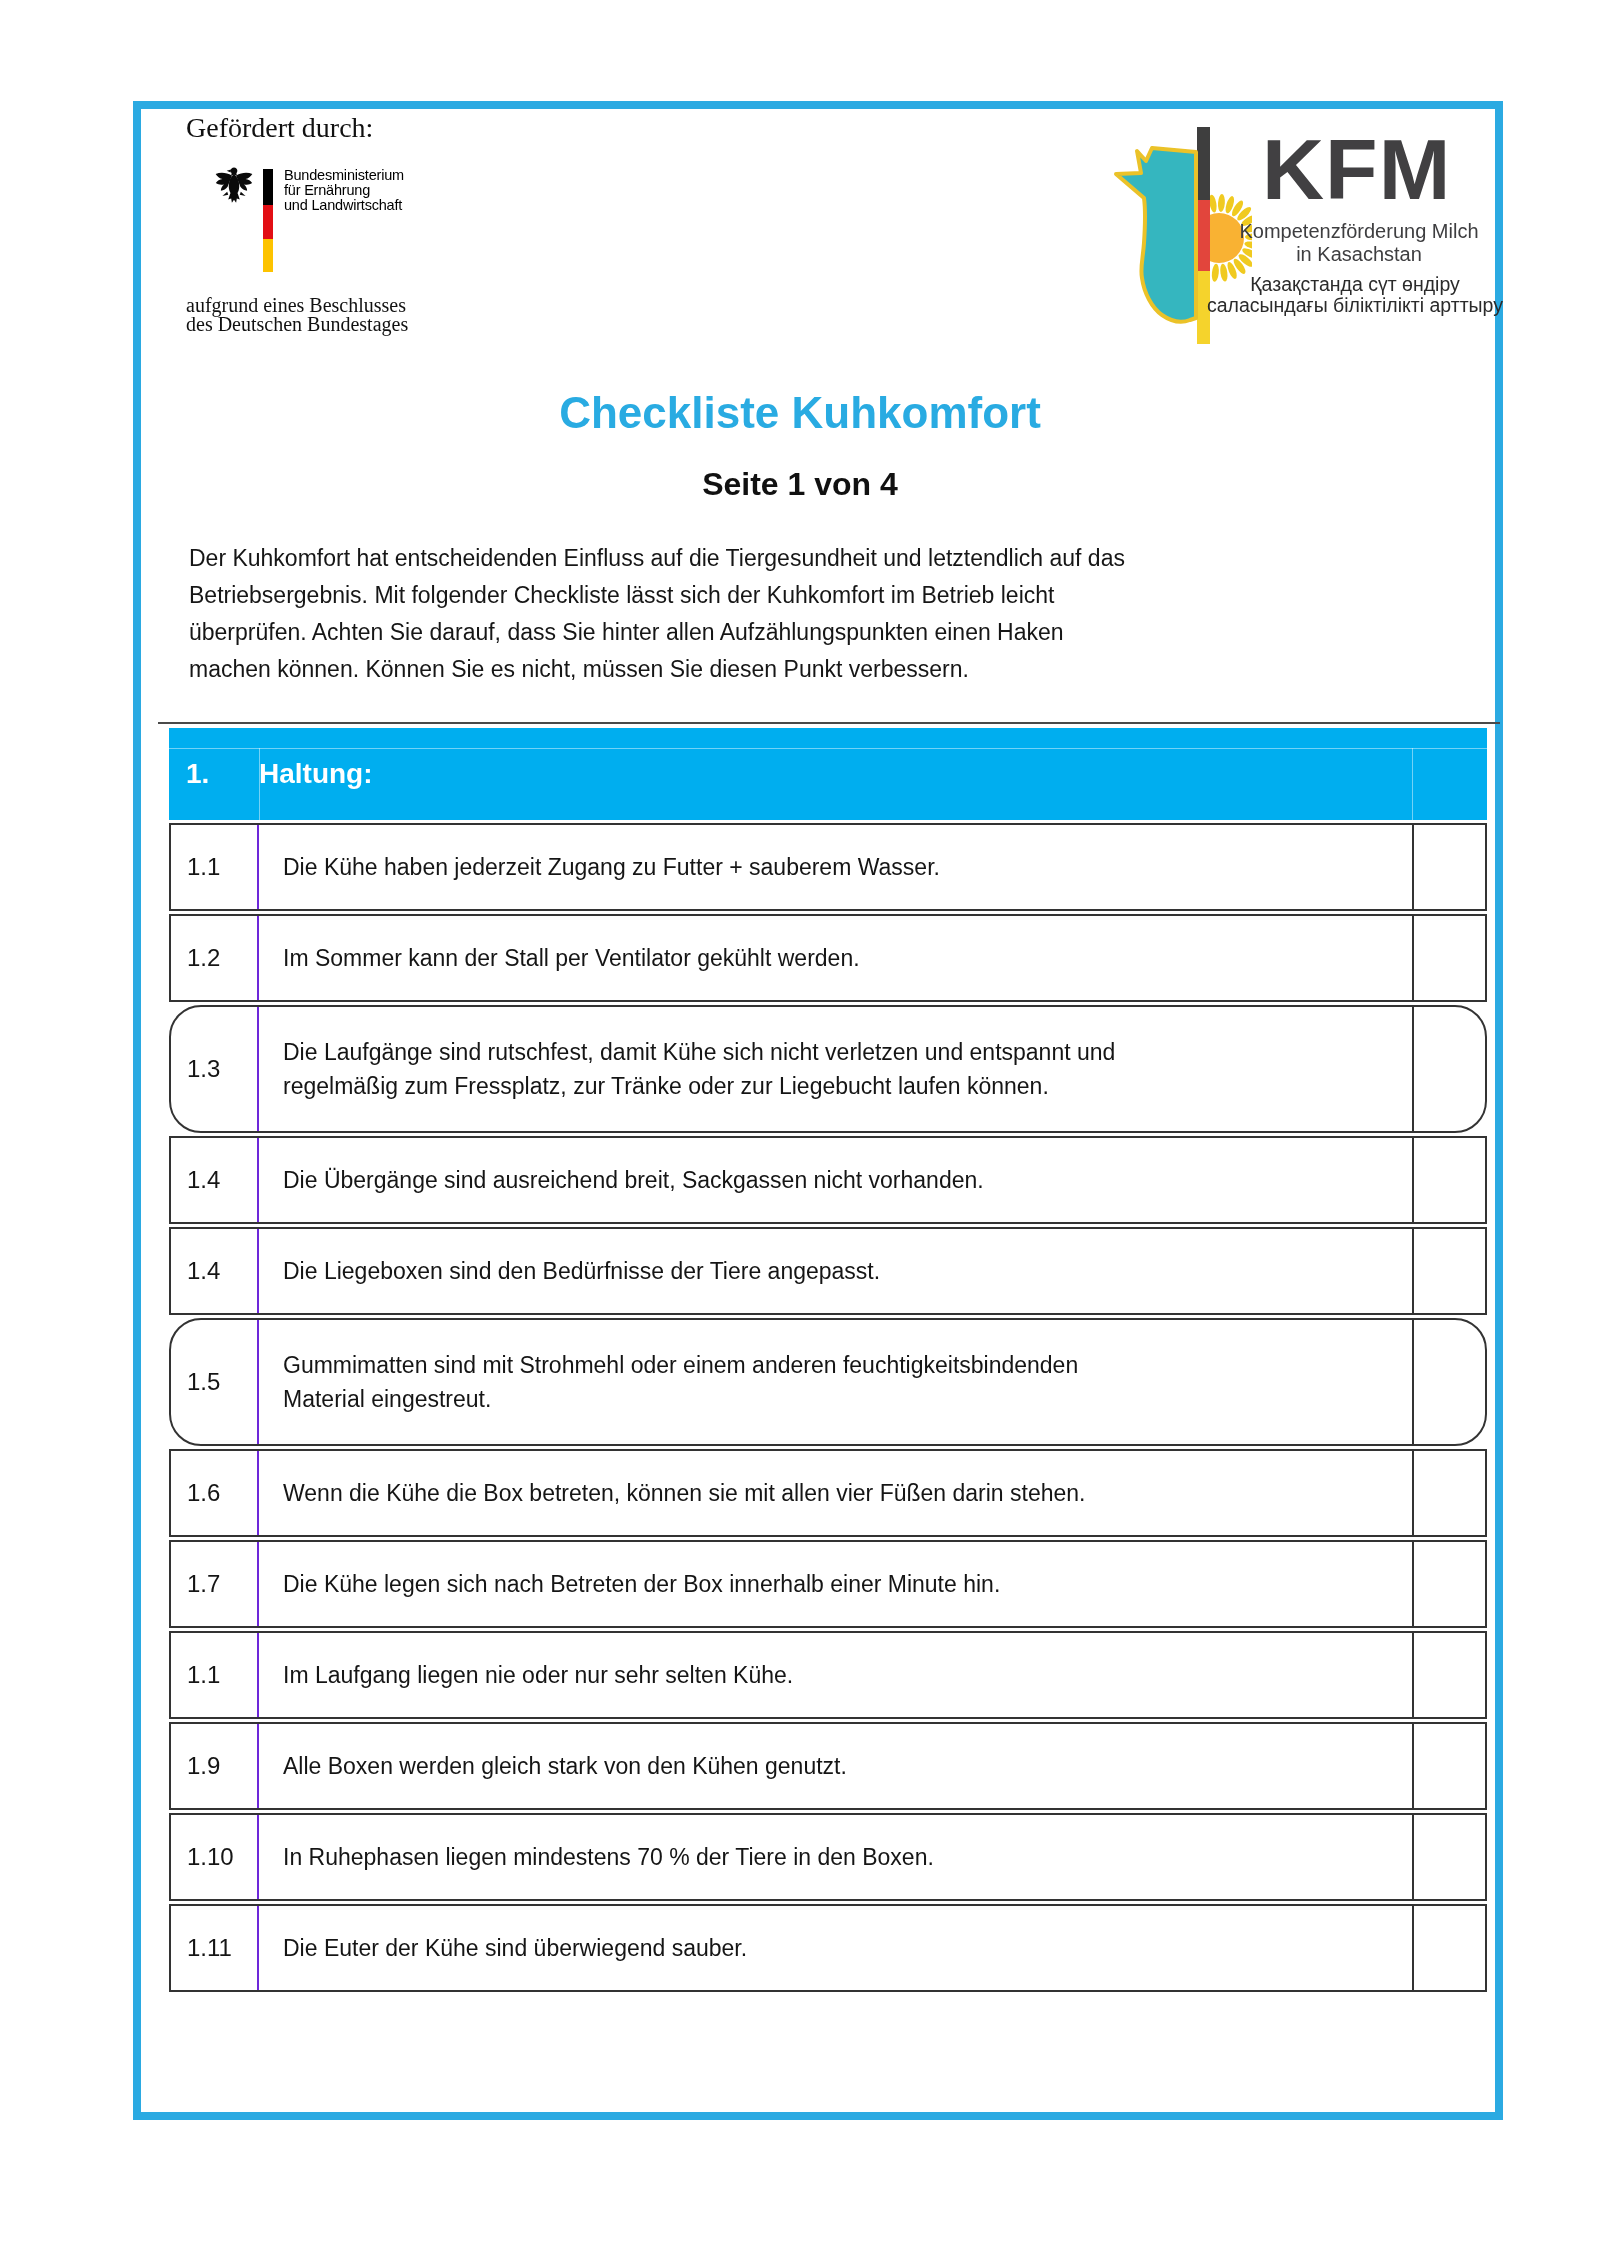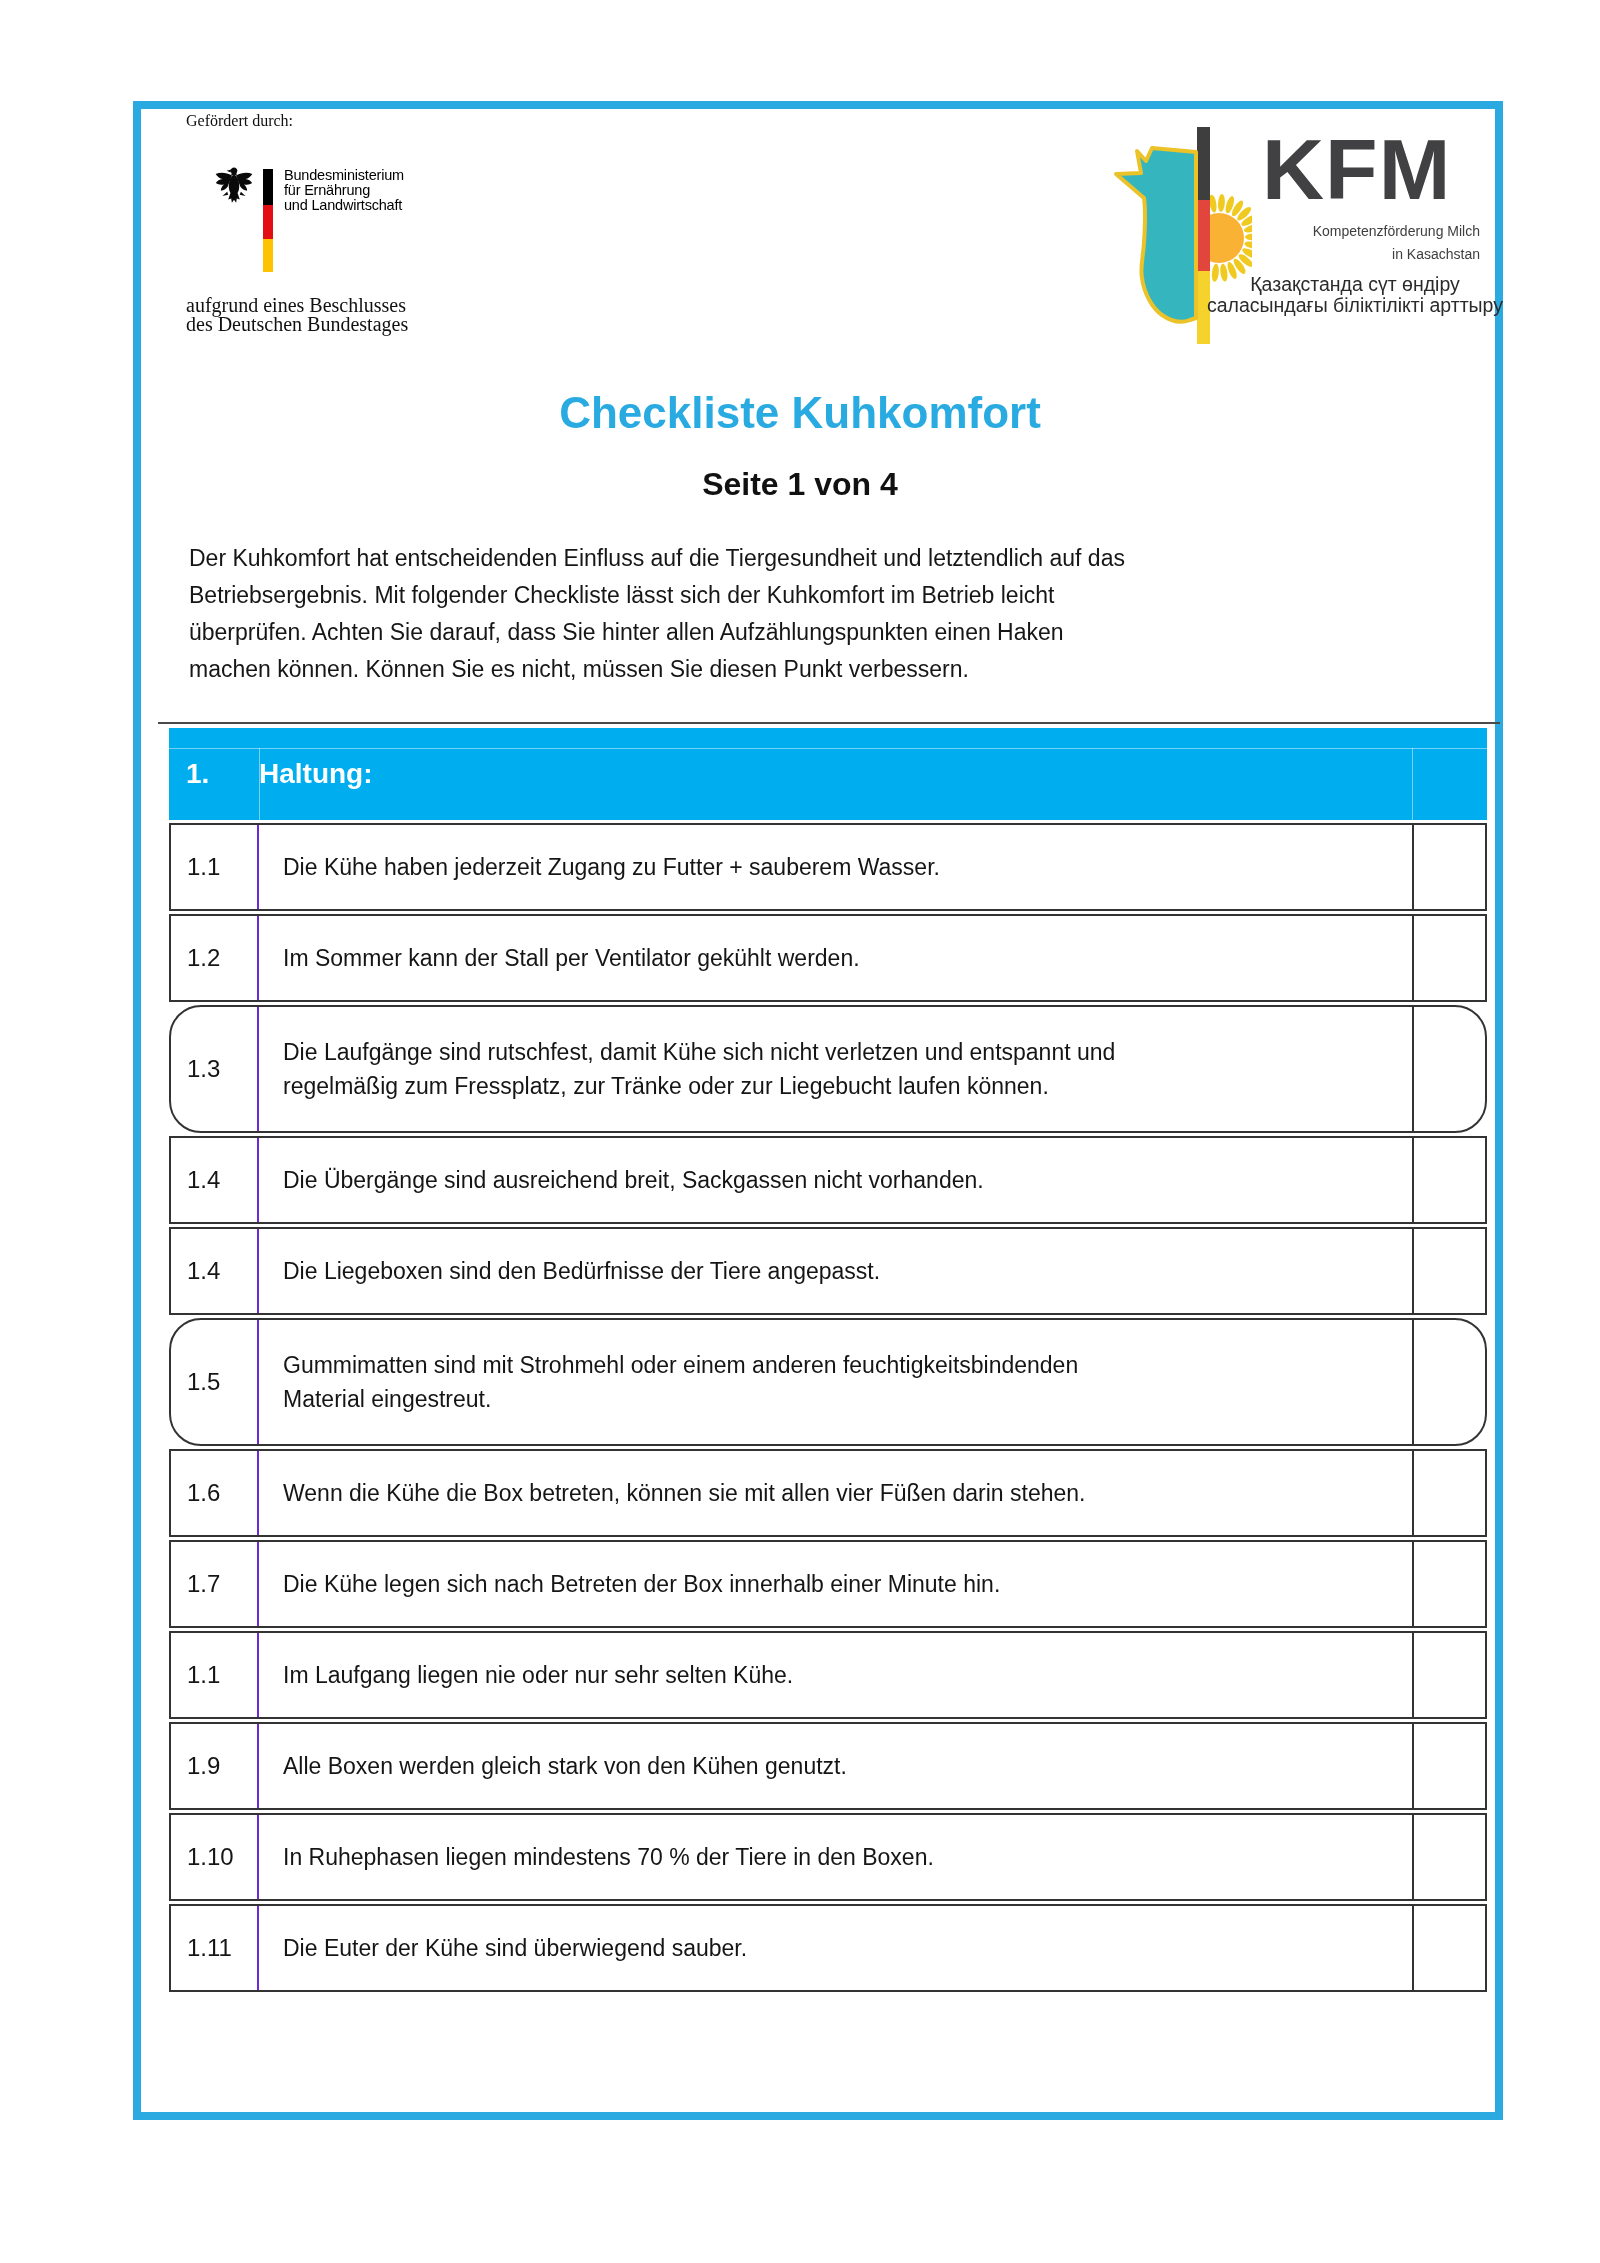--- a/index.html
+++ b/index.html
@@ -7,21 +7,21 @@
     position:relative;width:1600px;height:2263px;background:#ffffff;
     font-family:"Liberation Sans", sans-serif;color:#1a1a1a;overflow:hidden;
   }
   .frame{
     position:absolute;left:133px;top:101px;width:1370px;height:2019px;
     border:8px solid #2baae2;box-sizing:border-box;background:#ffffff;
   }
   
   .funder-label{
     position:absolute;left:186px;top:112px;
-    font-family:"Liberation Serif", serif;font-size:16px;color:#111;
+    font-family:"Liberation Serif", serif;font-size:28px;color:#111;
   }
   .eagle{position:absolute;left:213px;top:165px;width:42px;height:44px;}
   .bmel-stripe{position:absolute;left:263px;top:169px;width:10px;height:103px;}
   .bmel-stripe .b{height:36px;background:#000000;}
   .bmel-stripe .r{height:34px;background:#e20e14;}
   .bmel-stripe .g{height:33px;background:#fdc300;}
   .ministry-text{
     position:absolute;left:284px;top:168px;
     font-size:14.5px;line-height:15px;color:#000;letter-spacing:-0.2px;
     white-space:pre-line;font-weight:normal;
@@ -31,22 +31,22 @@
     font-family:"Liberation Serif", serif;font-size:20px;line-height:19px;color:#111;
     white-space:pre-line;
   }
   
   .kfm-art{position:absolute;left:1100px;top:118px;width:152px;height:236px;}
   .kfm-acronym{
     position:absolute;left:1262px;top:126px;width:220px;
     font-size:86px;font-weight:bold;color:#414042;line-height:1;letter-spacing:1px;
   }
   .kfm-subtitle{
-    position:absolute;left:1238px;top:220px;width:242px;text-align:right;
-    font-size:14px;line-height:23px;color:#3e3e40;white-space:pre-line;
+    position:absolute;left:1238px;top:220px;width:242px;text-align:center;
+    font-size:20px;line-height:23px;color:#3e3e40;white-space:pre-line;
   }
   .kfm-kazakh{
     position:absolute;left:1205px;top:274px;width:300px;text-align:center;
     font-size:19.5px;line-height:21px;color:#2b2b2b;white-space:pre-line;
   }
   
   .doc-title{
     position:absolute;left:0;top:388px;width:1600px;text-align:center;
     font-size:44px;font-weight:bold;color:#29abe2;
   }

